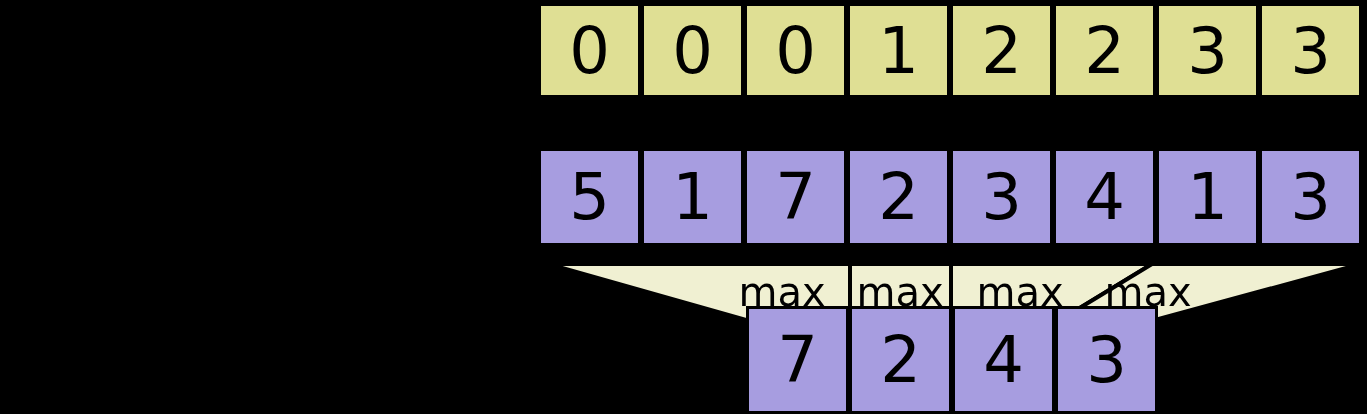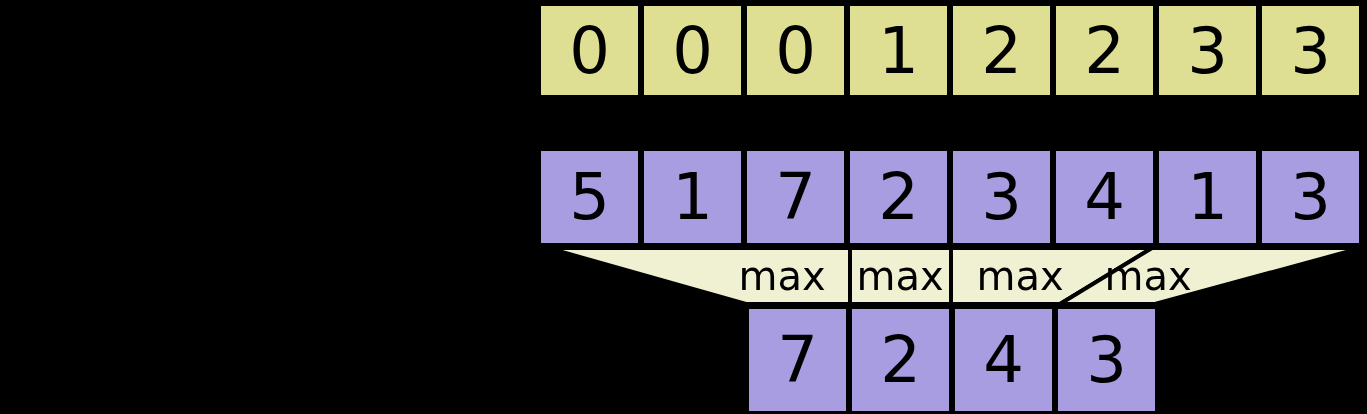--- a/index.html
+++ b/index.html
@@ -76,21 +76,21 @@
   }
   #output-row .cell {
     width: 103px;
     height: 108px;
   }
 
   
   #reducer-band {
     position: absolute;
     left: 0;
-    top: 240px;
+    top: 256px;
     width: 1330px;
     height: 72px;
   }
   #reducer-band svg {
     display: block;
     width: 1367px;
     height: 72px;
   }
   .reducer-shape {
     fill: #f0f0d2;

